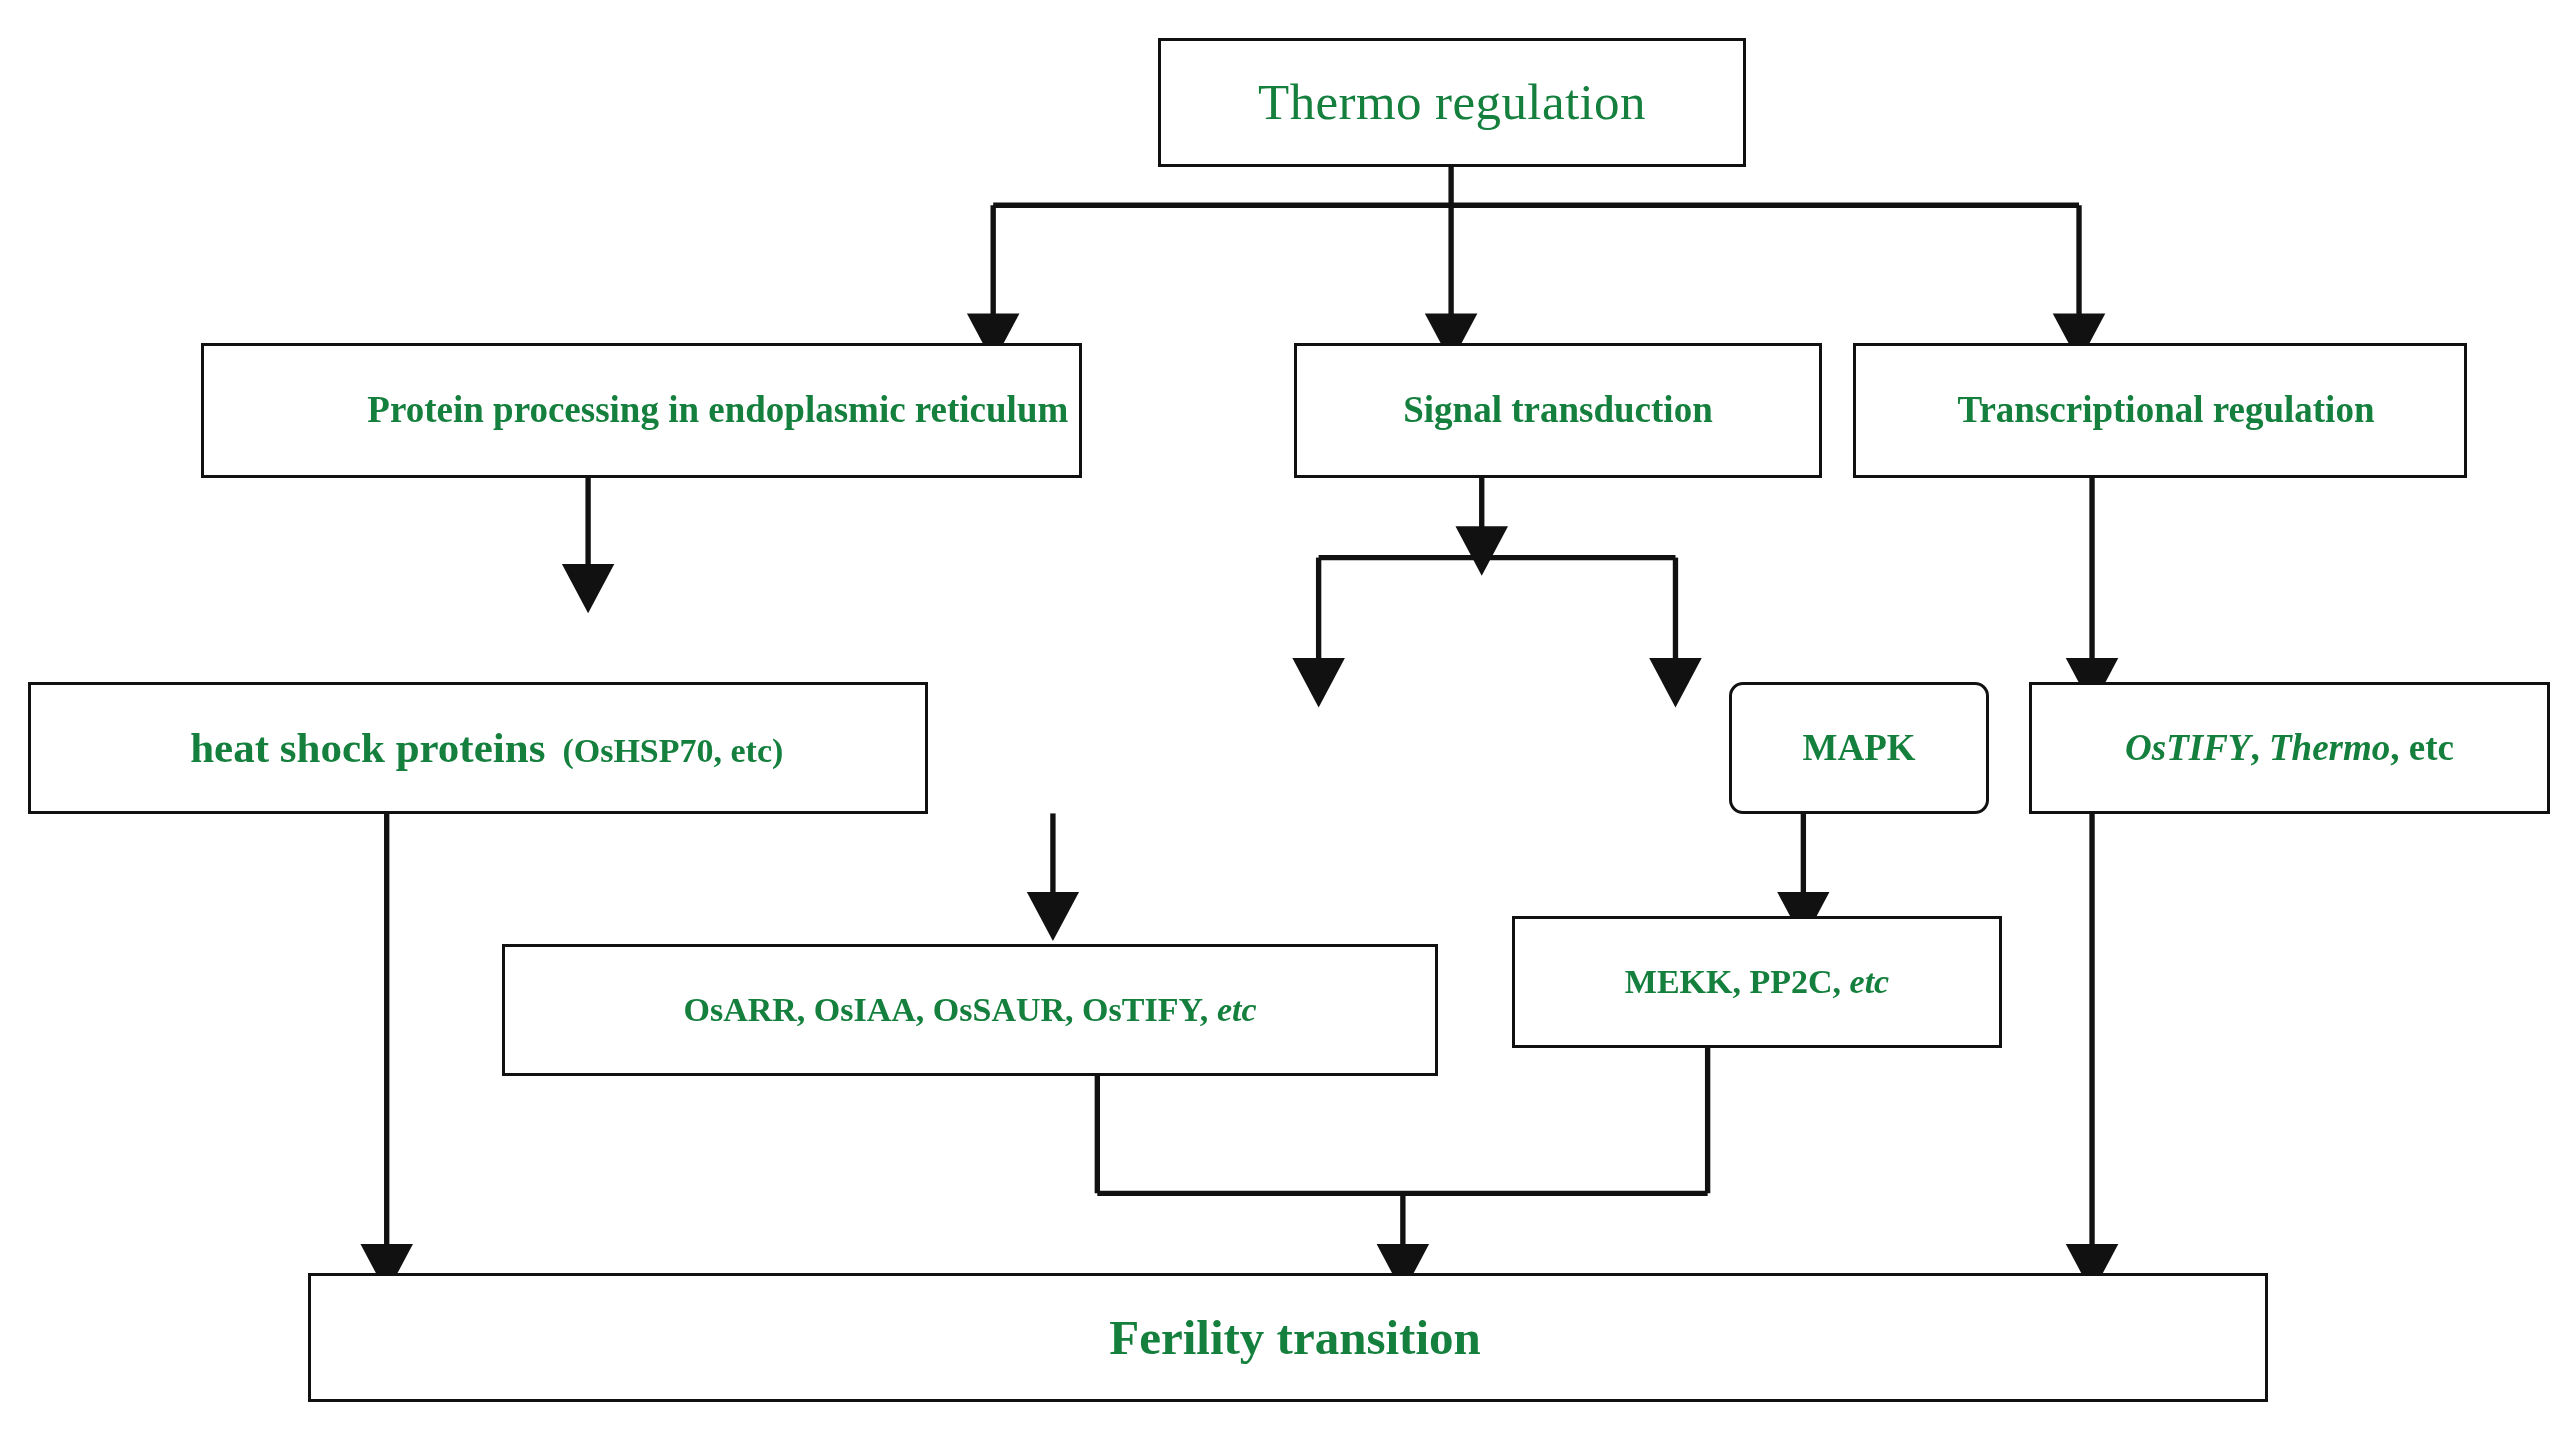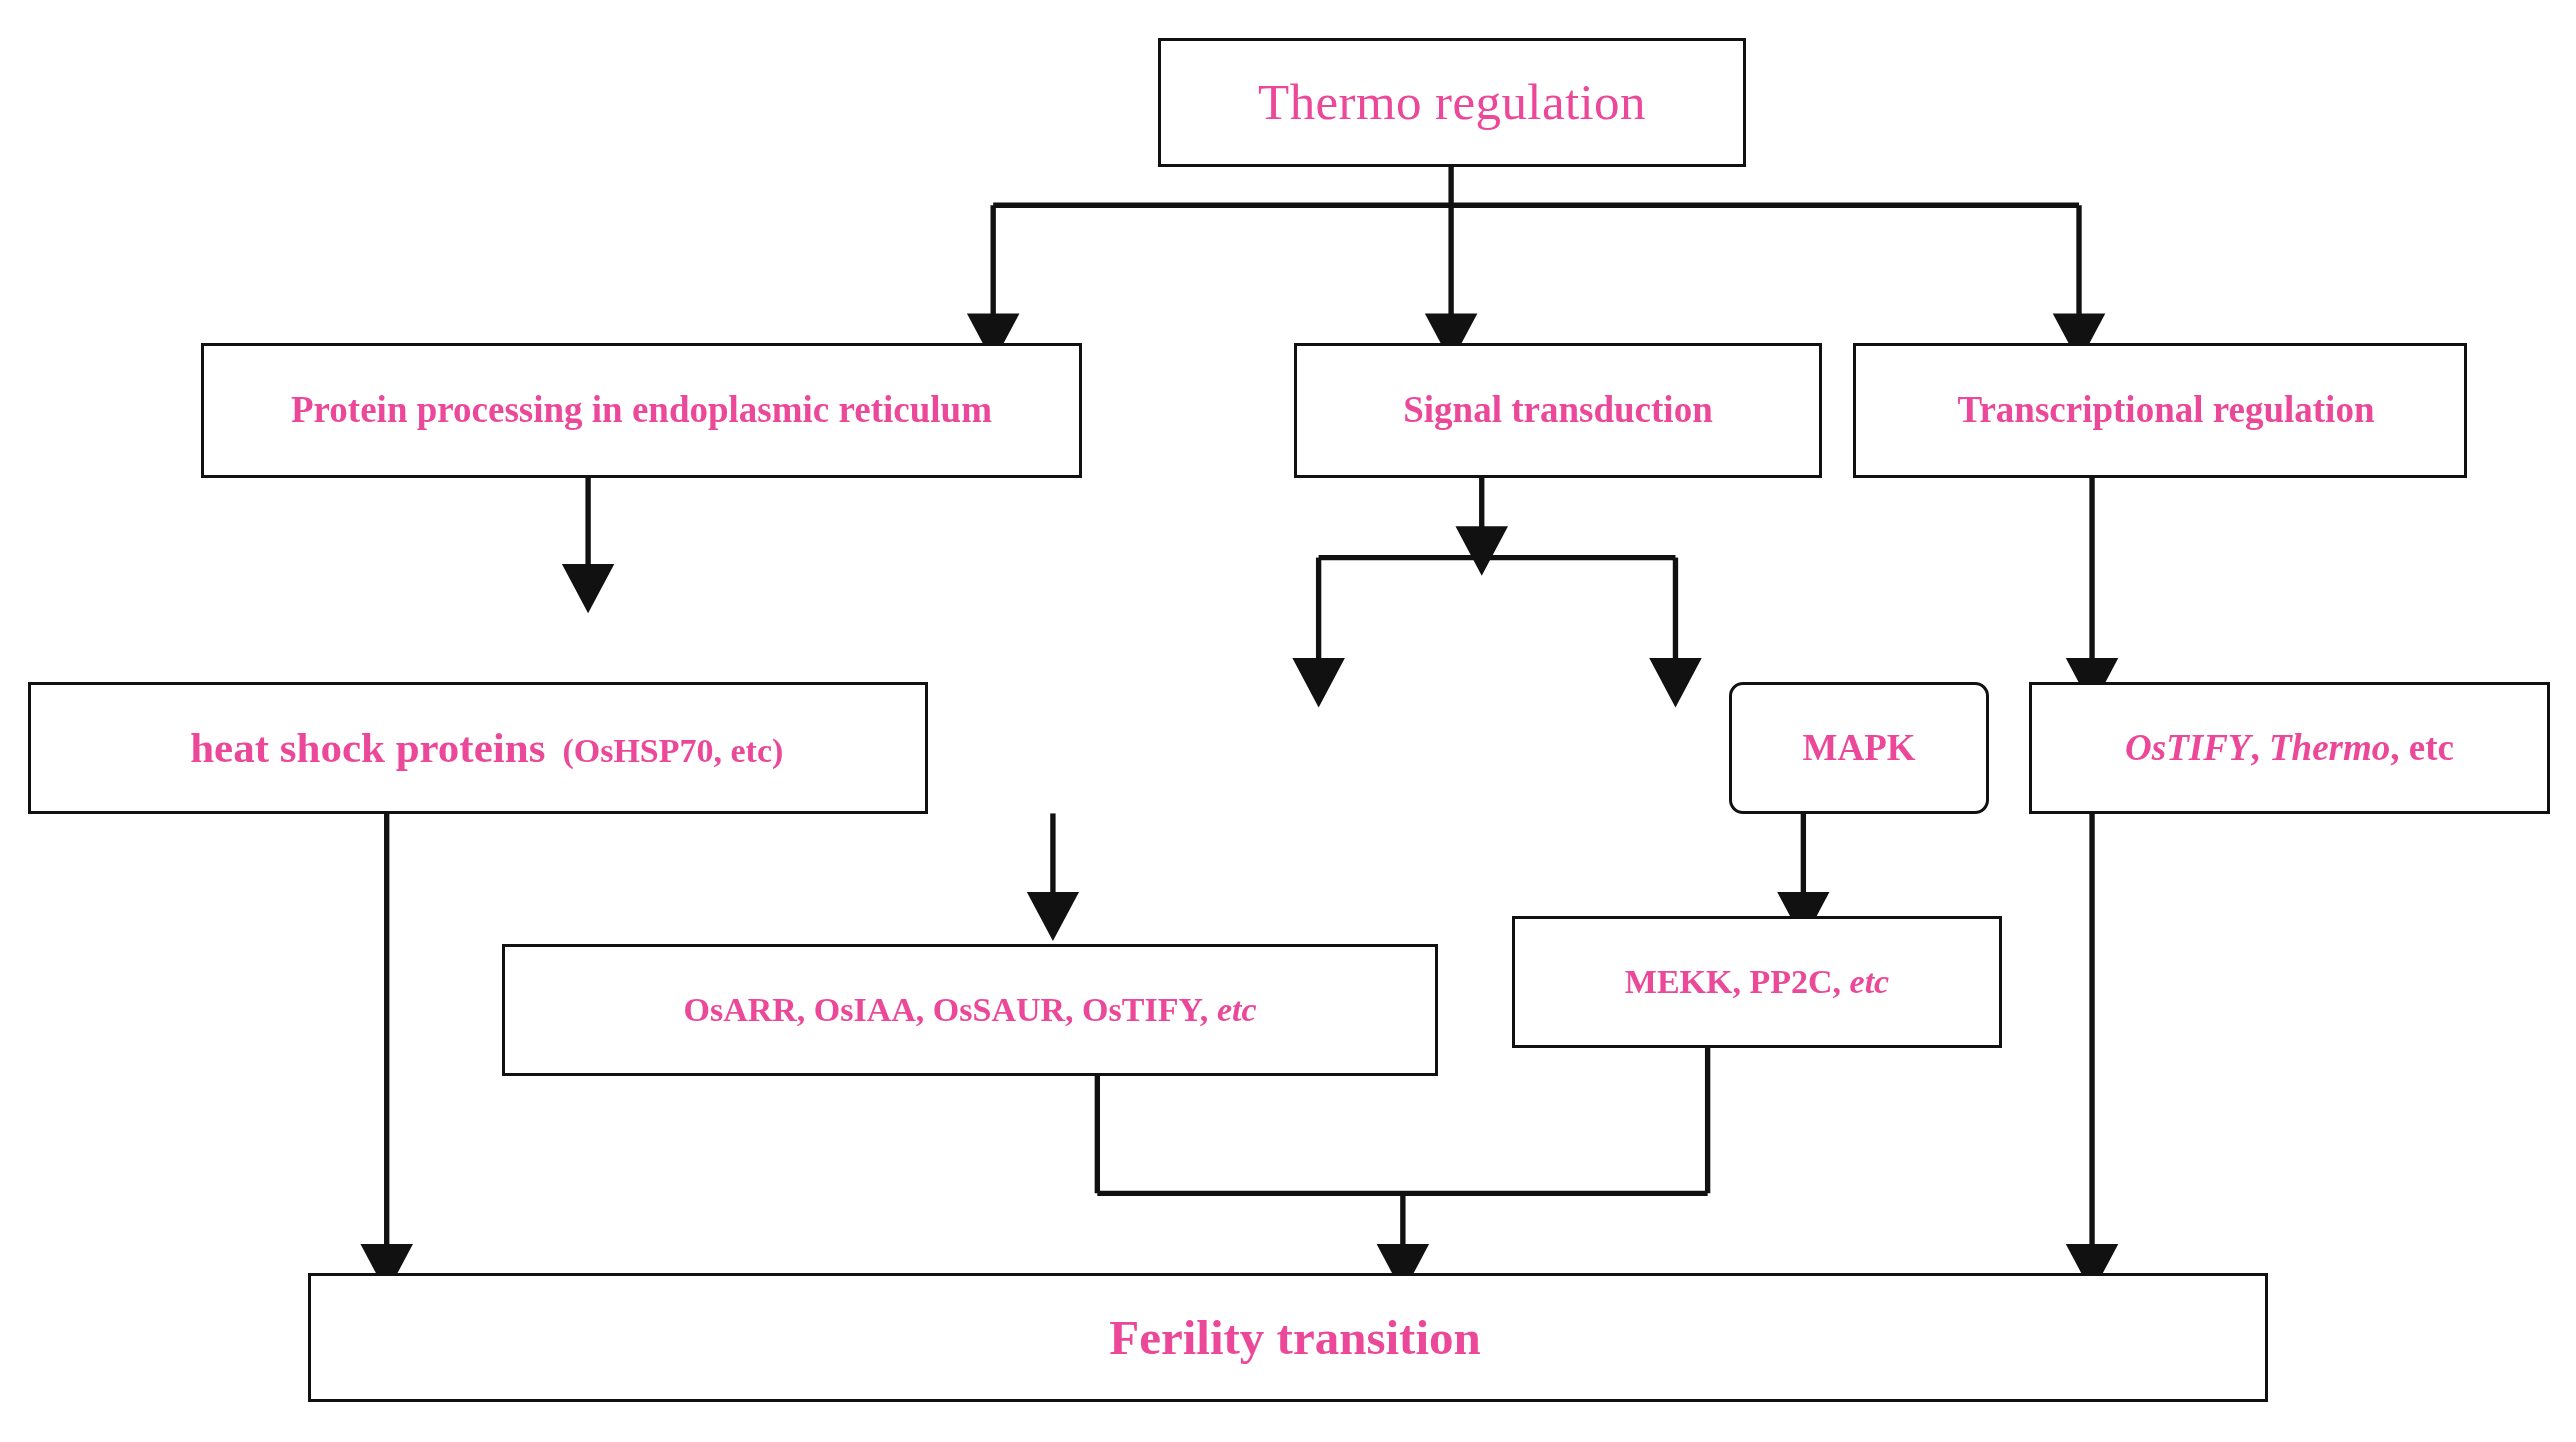--- a/index.html
+++ b/index.html
@@ -28,21 +28,21 @@
   }
   .node {
     position: absolute;
     box-sizing: border-box;
     background: #ffffff;
     border: 3.8px solid #111111;
     display: flex;
     align-items: center;
     justify-content: center;
     text-align: center;
-    color: #ec4899;
+    color: #15803d;
     line-height: 1.05;
     overflow: hidden;
   }
   .node-label {
     display: block;
     white-space: nowrap;
     padding: 0 10.7px;
   }
   
   .t-title {
@@ -126,21 +126,21 @@
       <path d="M 2230 1368 L 2230 1558"></path>
       <path d="M 1433 1558 L 2230 1558"></path>
       <path d="M 1832 1558 L 1832 1655" marker-end="url(#arrowhead)"></path>
     </g>
   </svg>
 
   <div class="node t-title" id="node-thermo" style="left:1158px; top:38px; width:588px; height:129px;">
     <span class="node-label">Thermo regulation</span>
   </div>
 
-  <div class="node t-bold-md" id="node-protein" style="left:201px; top:343px; width:881px; height:135px;">
+  <div class="node t-bold-md" id="node-protein" style="left:201px; top:343px; width:881px; height:135px;justify-content:flex-end;">
     <span class="node-label">Protein processing in endoplasmic reticulum</span>
   </div>
 
   <div class="node t-bold-md" id="node-signal" style="left:1294px; top:343px; width:528px; height:135px;">
     <span class="node-label">Signal transduction</span>
   </div>
 
   <div class="node t-bold-md" id="node-transcriptional" style="left:1853px; top:343px; width:614px; height:135px;padding-left:12px;">
     <span class="node-label">Transcriptional regulation</span>
   </div>

